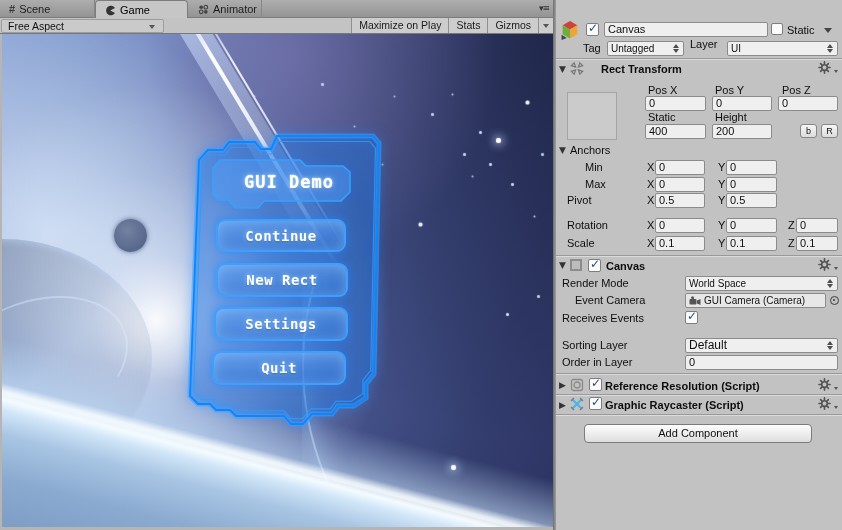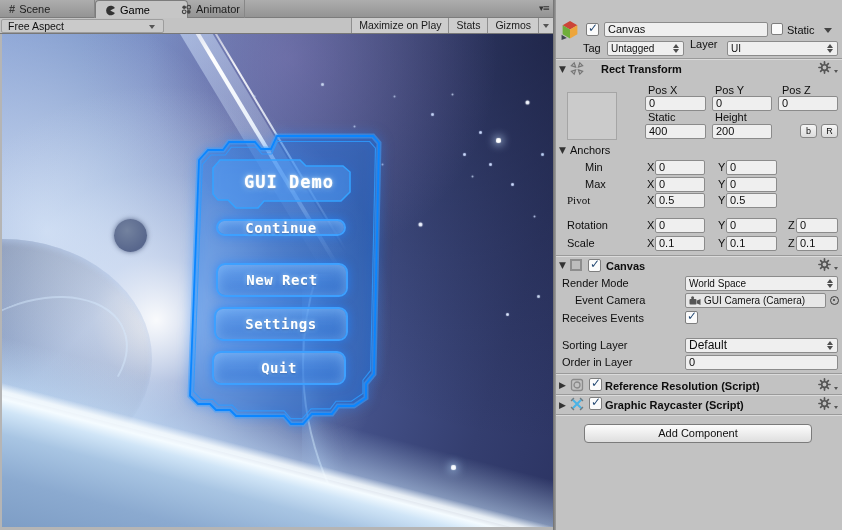--- a/index.html
+++ b/index.html
@@ -91,21 +91,21 @@
   .gui-title { position:absolute; left:211px; top:129px; width:140px; height:38px;
     display:flex; align-items:center; justify-content:center;
     font-family:"DejaVu Sans Mono",monospace; font-weight:bold; font-size:17px; color:#fff;
     letter-spacing:1px; text-shadow:0 0 6px rgba(170,220,255,.95), 0 0 2px #ffffff, 0 1px 2px rgba(0,40,120,.6);padding-left:12px; }
   .gbtn { position:absolute; border:2px solid #3da0ff; border-radius:9px;
     background:linear-gradient(180deg, rgba(96,164,246,.55), rgba(42,112,214,.52));
     box-shadow:0 0 10px rgba(30,130,255,.65), inset 0 0 12px rgba(146,202,255,.5);
     display:flex; align-items:center; justify-content:center;
     font-family:"DejaVu Sans Mono",monospace; font-weight:bold; font-size:14px; color:#fff;
     letter-spacing:.5px; text-shadow:0 0 5px rgba(170,220,255,.95), 0 1px 2px rgba(0,40,120,.6); cursor:pointer; }
-  .gbtn-continue { left:214px; top:185px; width:130px; height:17px; }
+  .gbtn-continue { left:214px; top:185px; width:130px; height:33px; }
   .gbtn-newgame  { left:214px; top:229px; width:132px; height:34px; }
   .gbtn-settings { left:212px; top:273px; width:134px; height:34px; }
   .gbtn-quit     { left:210px; top:317px; width:134px; height:34px; }
 
   
   .divider { position:absolute; left:553px; top:0; width:3px; height:530px;
     background:linear-gradient(to right,#6f6f6f,#9e9e9e); }
 
   
   .inspector { position:absolute; left:556px; top:0; width:286px; height:530px; background:#c2c2c2; }
@@ -156,21 +156,21 @@
       <span>Scene</span>
     </div>
     <div class="tab active" style="left:95px;width:93px;">
       <span style="display:flex;">
         <svg width="11" height="11" viewBox="0 0 16 16">
             <path d="M14.5 4.2 A7 7 0 1 0 14.5 11.8 L7.6 8 Z" fill="#333"></path>
           </svg>
       </span>
       <span>Game</span>
     </div>
-    <div class="tab inactive" style="left:172px;width:73px;">
+    <div class="tab inactive" style="left:189px;width:73px;">
       <span style="display:flex;">
         <svg width="11" height="11" viewBox="0 0 12 12">
           <circle cx="3.5" cy="3.5" r="2" fill="#444"></circle>
             <circle cx="8.5" cy="3.5" r="2" fill="none" stroke="#444" stroke-width="1.2"></circle>
           <circle cx="3.5" cy="8.5" r="2" fill="none" stroke="#444" stroke-width="1.2"></circle>
             <circle cx="8.5" cy="8.5" r="2" fill="#444"></circle>
         </svg>
       </span>
       <span>Animator</span>
     </div>
@@ -317,21 +317,21 @@
     <div class="fld" style="left:99px;top:160px;width:50px;"><span>0</span></div>
     <span class="lbl" style="left:162px;top:161px;">Y</span>
     <div class="fld" style="left:170px;top:160px;width:51px;"><span>0</span></div>
 
     <span class="lbl" style="left:29px;top:178px;">Max</span>
     <span class="lbl" style="left:91px;top:178px;">X</span>
     <div class="fld" style="left:99px;top:177px;width:50px;"><span>0</span></div>
     <span class="lbl" style="left:162px;top:178px;">Y</span>
     <div class="fld" style="left:170px;top:177px;width:51px;"><span>0</span></div>
 
-    <span class="lbl" style="left:11px;top:194px;font-family:Liberation Serif, serif;">Pivot</span>
+    <span class="lbl" style="left:11px;top:194px;">Pivot</span>
     <span class="lbl" style="left:91px;top:194px;">X</span>
     <div class="fld" style="left:99px;top:193px;width:50px;"><span>0.5</span></div>
     <span class="lbl" style="left:162px;top:194px;">Y</span>
     <div class="fld" style="left:170px;top:193px;width:51px;"><span>0.5</span></div>
 
     <span class="lbl" style="left:11px;top:219px;">Rotation</span>
     <span class="lbl" style="left:91px;top:219px;">X</span>
     <div class="fld" style="left:99px;top:218px;width:50px;"><span>0</span></div>
     <span class="lbl" style="left:162px;top:219px;">Y</span>
     <div class="fld" style="left:170px;top:218px;width:51px;"><span>0</span></div>

